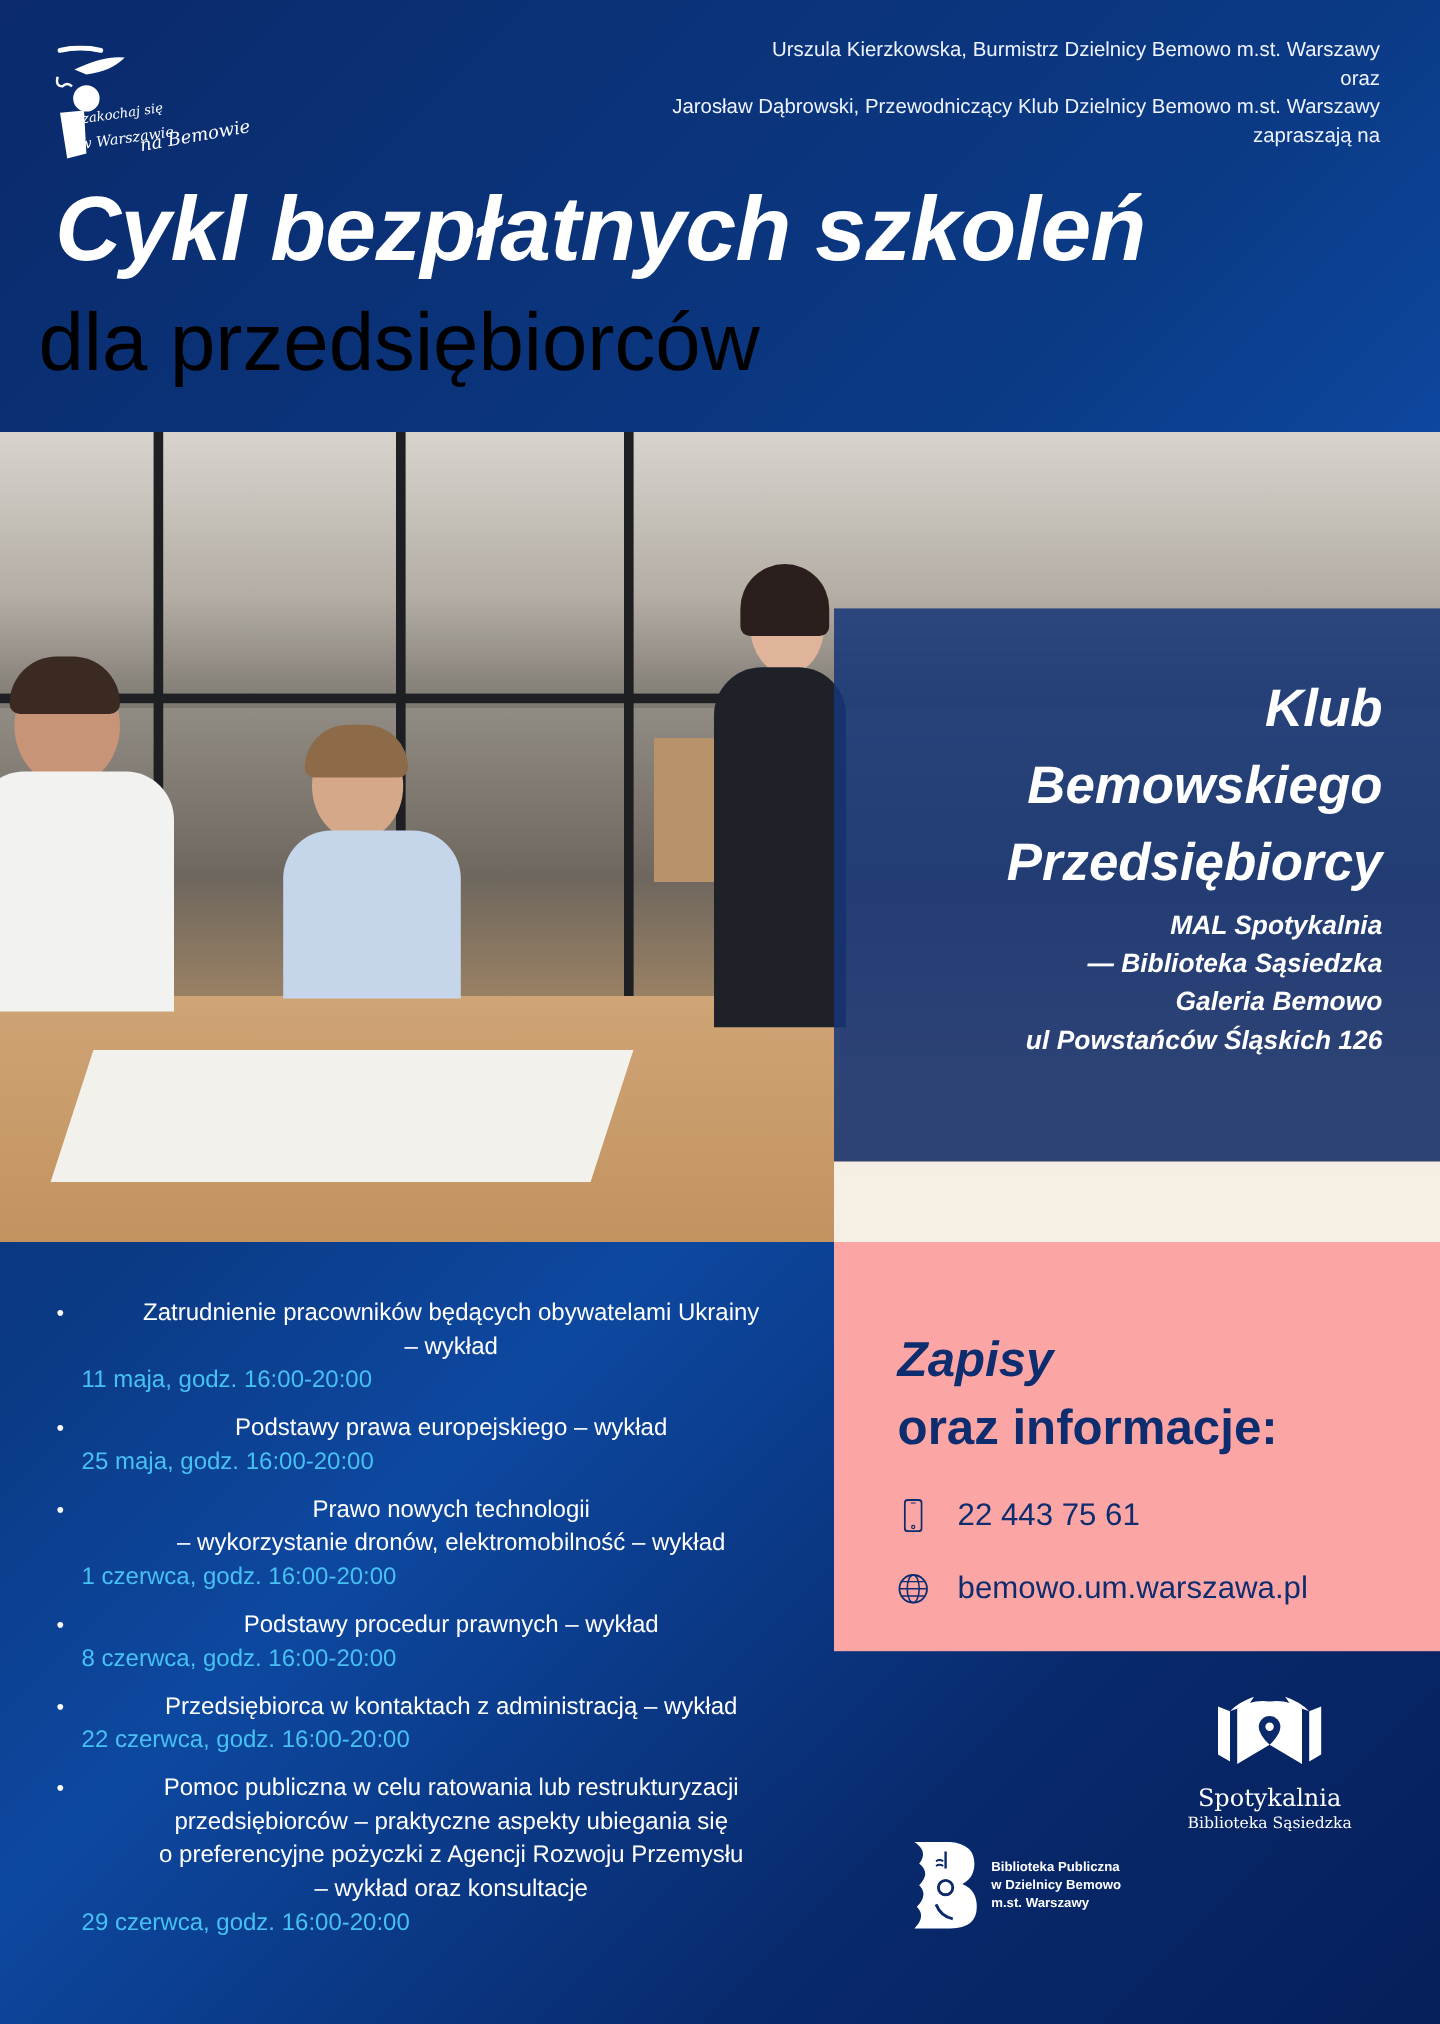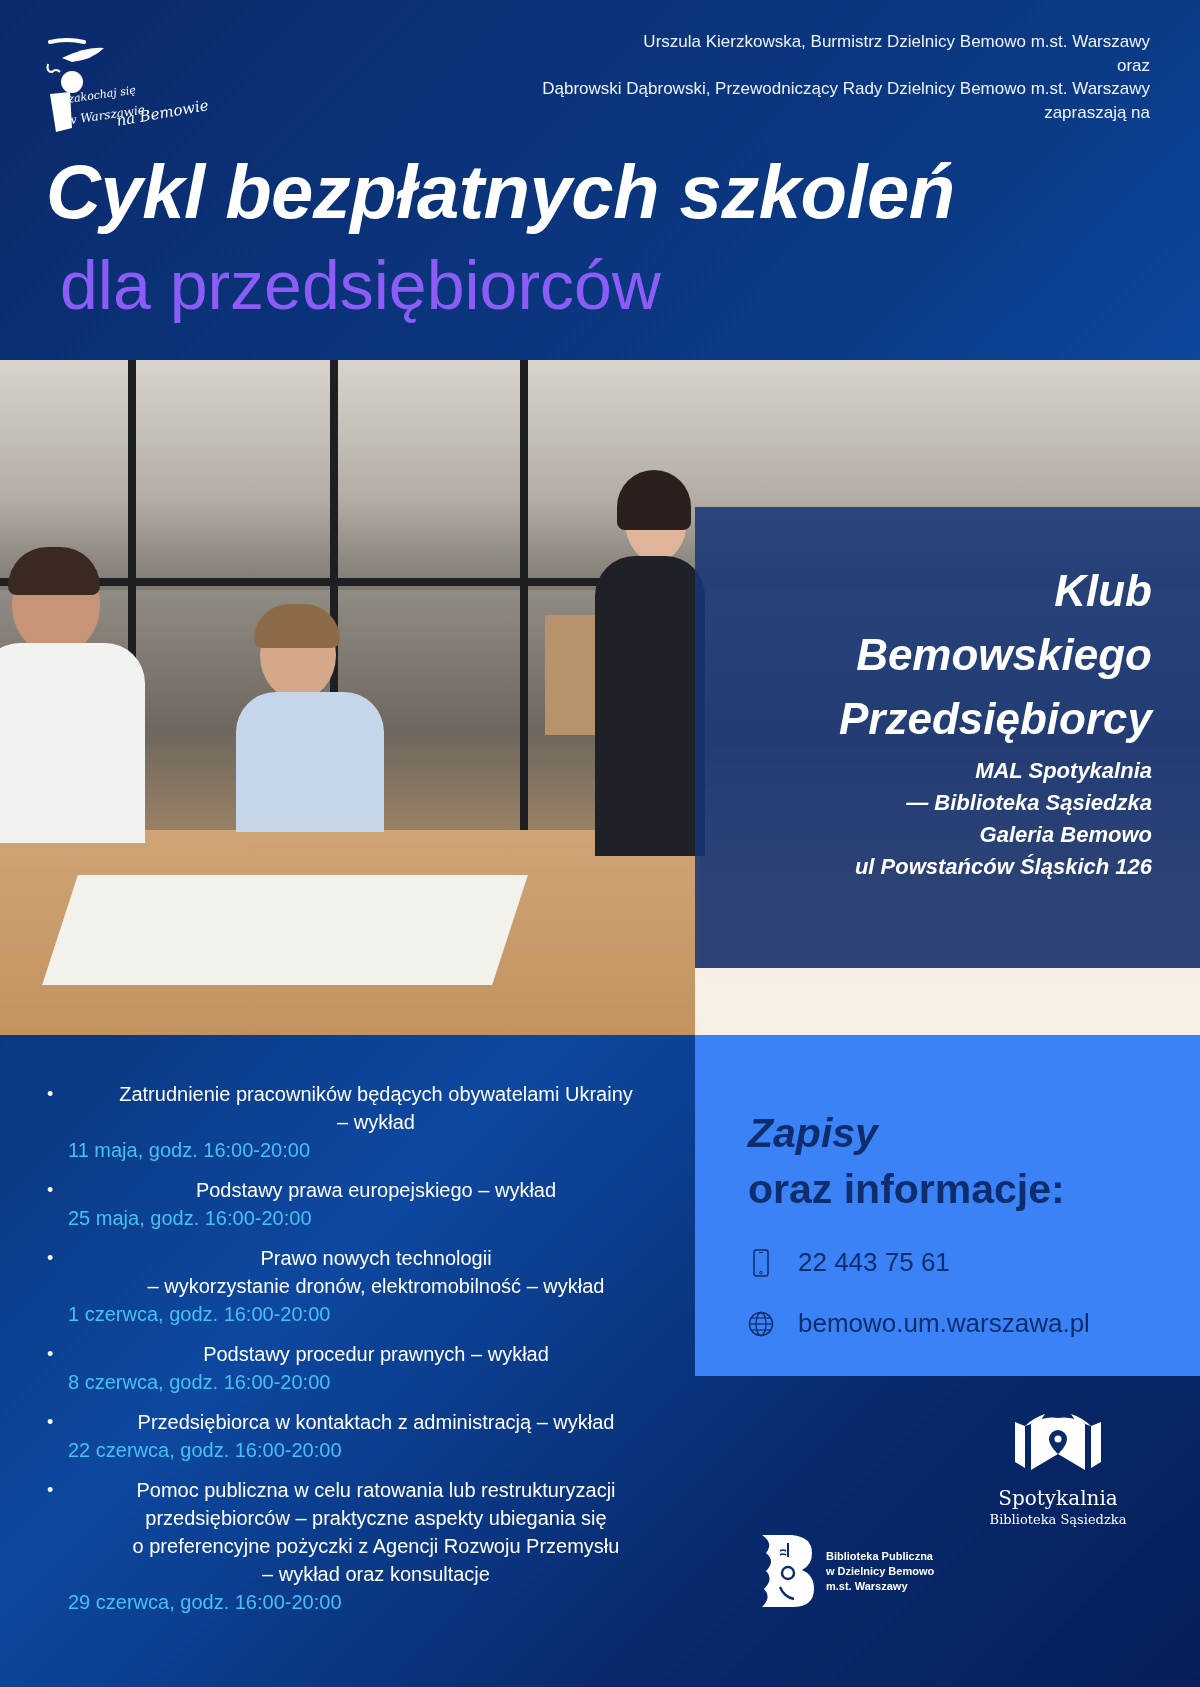--- a/index.html
+++ b/index.html
@@ -25,22 +25,22 @@
   .intro {
     position: absolute; right: 50px; top: 30px; width: 800px; text-align: right;
     font-size: 17px; line-height: 23.5px; color: #eef3ff;
   }
   .title-main {
     position: absolute; left: 46px; top: 148px;
     font-size: 76px; font-weight: bold; font-style: italic; letter-spacing: -0.5px;
     color: #fff; white-space: nowrap;
   }
   .title-sub {
-    position: absolute; left: 60px; top: 246px;
-    font-size: 68px; font-weight: normal; color: #8b5cf6; white-space: nowrap;
+    position: absolute; left: 32px; top: 246px;
+    font-size: 68px; font-weight: normal; color: #000000; white-space: nowrap;
   }
 
   
   .photo {
     position: absolute; left: 0; top: 360px; width: 1200px; height: 675px; overflow: hidden;
     background: linear-gradient(180deg, #b9b3aa 0%, #8f8a82 35%, #6e675e 55%, #a98a66 75%, #c99a63 100%);
   }
   .photo .ceiling { position: absolute; left: 0; top: 0; width: 100%; height: 230px;
     background: linear-gradient(180deg, #d8d4cd 0%, #b3ada4 60%, #7d7870 100%); }
   .photo .mullion { position: absolute; background: #1d1f22; }
@@ -74,21 +74,21 @@
   
   .workshops { position: absolute; left: 44px; top: 1080px; width: 640px; }
   .workshop { position: relative; padding-left: 24px; margin-bottom: 12px; }
   .bullet { position: absolute; left: 3px; top: 0; font-size: 18px; line-height: 28px; color: #fff; }
   .ws-title { font-size: 20px; line-height: 28px; color: #fff; white-space: pre-line; text-align: center; }
   .ws-date { font-size: 20px; line-height: 28px; color: #46c1f2; }
 
   
   .contact {
     position: absolute; left: 695px; top: 1035px; width: 505px; height: 341px;
-    background: #3b82f6;
+    background: #fca5a5;
   }
   .contact-title {
     position: absolute; left: 53px; top: 70px; font-size: 41px; font-weight: bold;
     line-height: 56px; color: #0e2d6e;
   }
   .contact-title .l1 { font-style: italic; display: block; }
   .contact-title .l2 { display: block; }
   .contact-row { position: absolute; left: 53px; display: flex; align-items: center; color: #0e2d6e; }
   .contact-row .icon { width: 26px; height: 26px; display: flex; align-items: center; justify-content: center; }
   .contact-row .val { margin-left: 24px; font-size: 26px; }
@@ -117,21 +117,21 @@
       <path d="M8 56 L28 54 L30 90 L14 94 Z" fill="#fff"></path>
     </svg>
     <span class="logo-text logo-line1">zakochaj się</span>
     <span class="logo-text logo-line2" style="top:70px">w Warszawie</span>
     <span class="logo-text logo-line3" style="top:66px;left:74px">na Bemowie</span>
   </div>
 
   <div class="intro">
     <div>Urszula Kierzkowska, Burmistrz Dzielnicy Bemowo m.st. Warszawy</div>
     <div>oraz</div>
-    <div>Dąbrowski Dąbrowski, Przewodniczący Rady Dzielnicy Bemowo m.st. Warszawy</div>
+    <div>Jarosław Dąbrowski, Przewodniczący Klub Dzielnicy Bemowo m.st. Warszawy</div>
     <div>zapraszają na</div>
   </div>
 
   <div class="title-main">Cykl bezpłatnych szkoleń</div>
   <div class="title-sub">dla przedsiębiorców</div>
 </div>
 
 <div class="photo">
   <div class="ceiling"></div>
   <div class="mullion" style="left:128px;top:0;width:8px;height:470px"></div>

